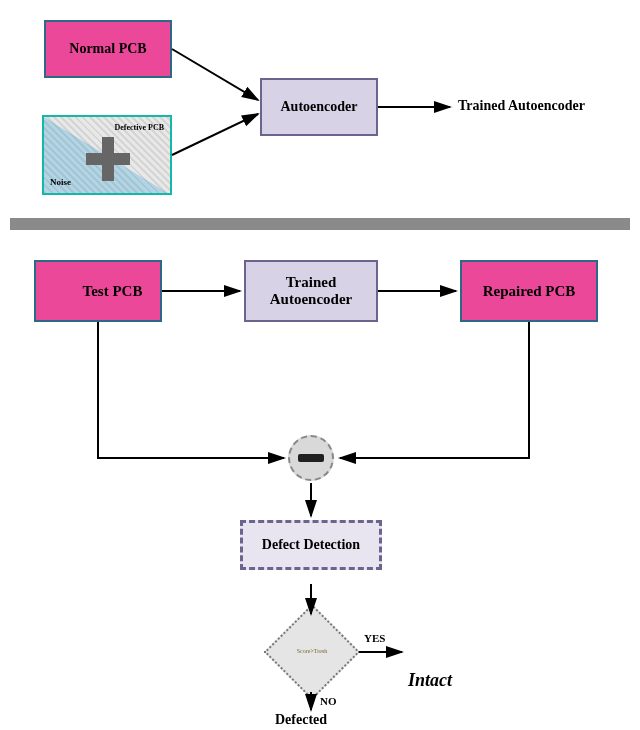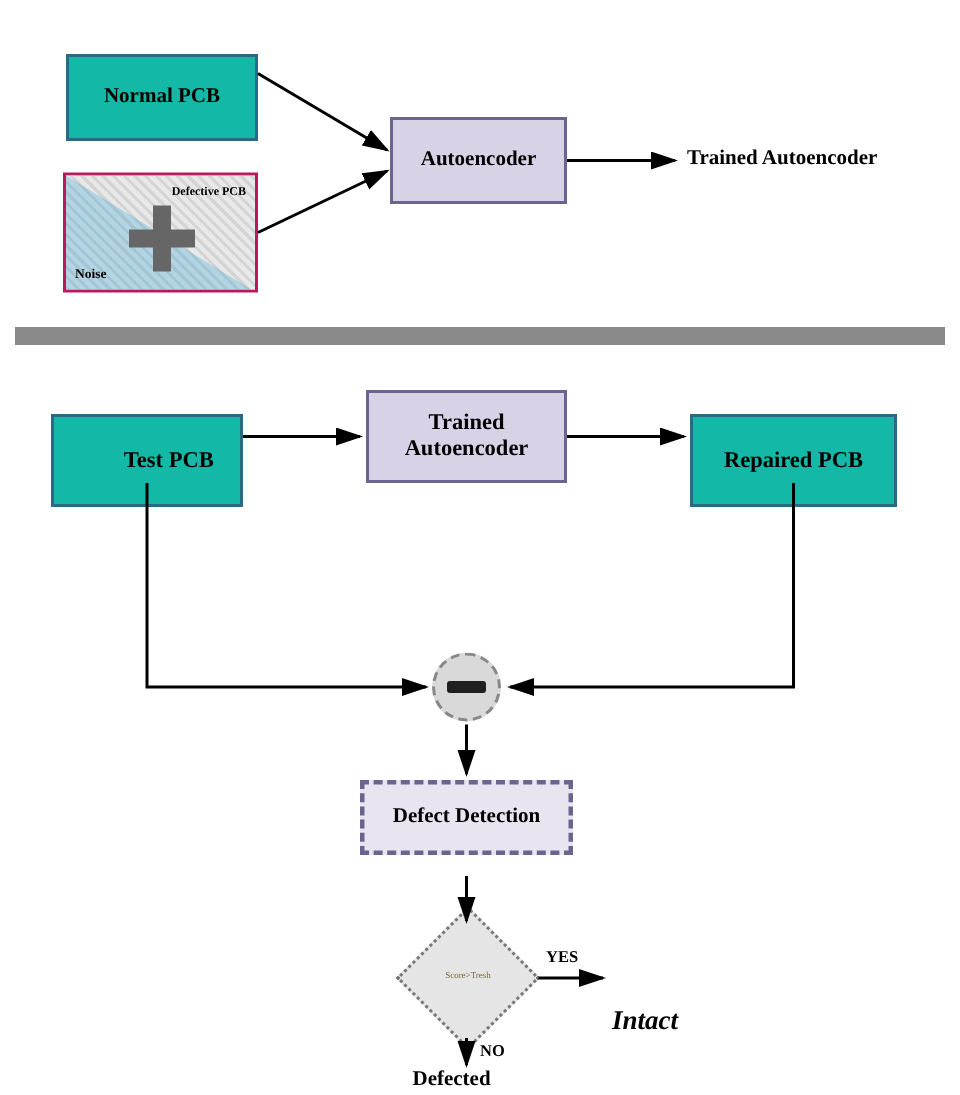--- a/index.html
+++ b/index.html
@@ -16,33 +16,32 @@
     position: absolute;
     display: flex;
     align-items: center;
     justify-content: center;
     text-align: center;
     font-weight: bold;
     font-size: 14px;
     border-style: solid;
   }
   .blue-box {
-    background: #14b8a6;
+    background: #ec4899;
     border: 2px solid #2a6a86;
-    margin-top: 16px;
   }
   .purple-box {
     background: #d8d2e6;
     border: 2px solid #6b648e;
   }
   .noise-box {
     position: absolute;
     width: 130px;
     height: 80px;
-    border: 2px solid #be185d;
+    border: 2px solid #14b8a6;
     overflow: hidden;
   }
   .noise-upper {
     position: absolute;
     width: 0; height: 0;
     border-left: 130px solid transparent;
     border-top: 80px solid #e8e8e8;
     top: 0; left: 0;
   }
   .noise-lower {

